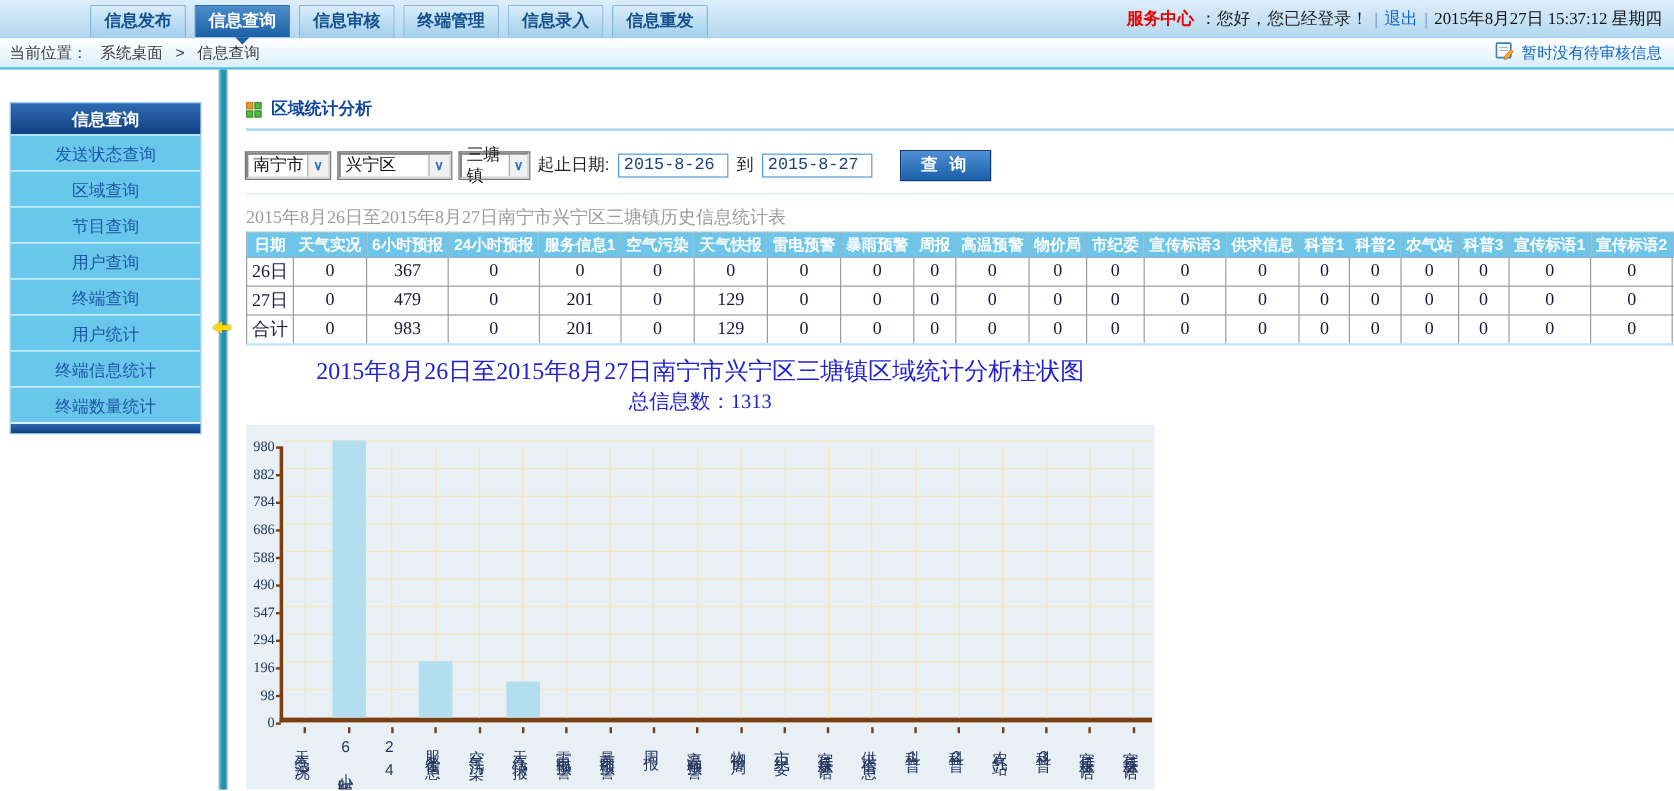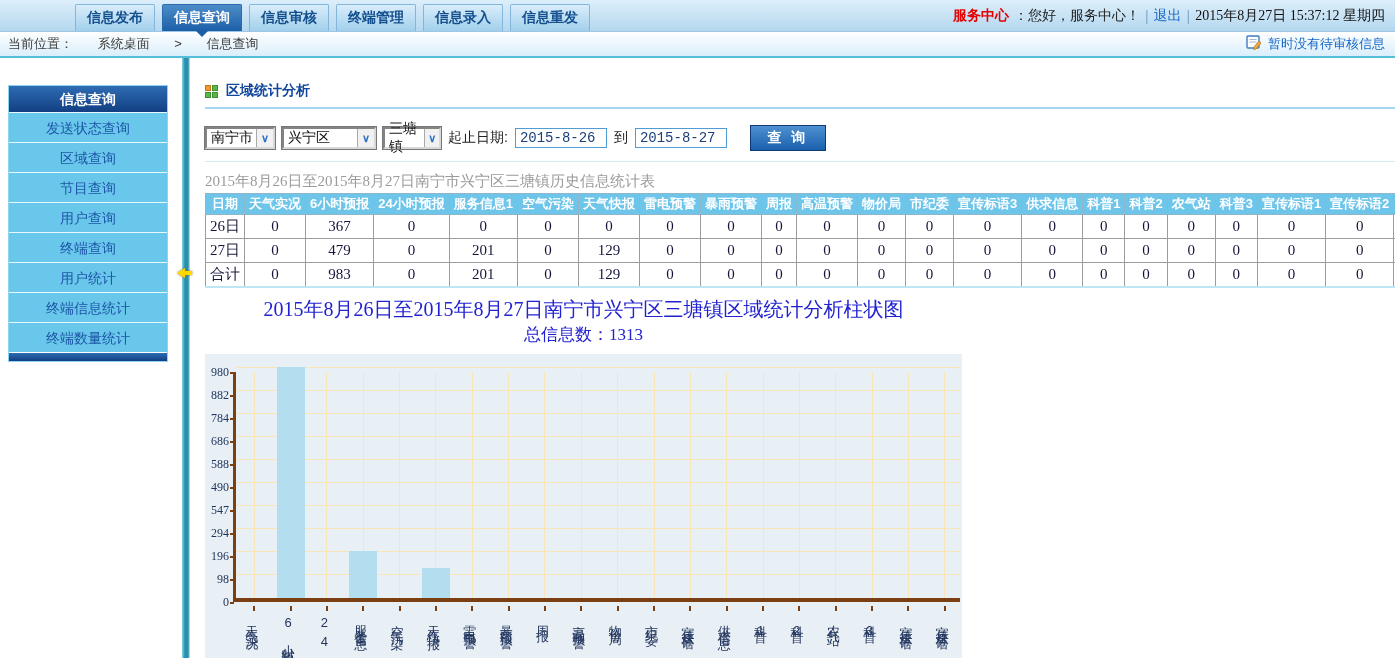--- a/index.html
+++ b/index.html
@@ -23,21 +23,21 @@
   .svc { color:#e60000; font-weight:bold; }
   .greet { color:#222; }
   .sep { color:#7fa9cc; }
   .logout { color:#1566c8; text-decoration:none; cursor:pointer; }
   .datetime { color:#111; font-family:"Liberation Serif", serif; }
 
   
   .crumb-row { height:26px; background:linear-gradient(#ffffff,#d9eefb);
          border-bottom:2px solid #55bedd; display:flex; align-items:center;
          justify-content:space-between; padding:0 10px 0 8px; font-size:13px; color:#3c3c3c; }
-  .crumb-left a { color:#3c3c3c; text-decoration:none; cursor:pointer; margin:0 21px; }
+  .crumb-left a { color:#3c3c3c; text-decoration:none; cursor:pointer; margin:0 7px; }
   .crumb-sep { color:#3c3c3c; }
   .crumb-right { display:flex; align-items:center; gap:6px; }
   .crumb-right a { color:#1566c8; text-decoration:none; cursor:pointer; }
 
   
   .content { display:flex; height:600px; }
   .left-col { width:182px; }
   .sidebar { margin:27px 0 0 8px; width:160px; border:1px solid #8ed4f0; }
   .sb-header { height:26px; line-height:26px; text-align:center; color:#fff;
          font-size:14px; font-weight:bold; background:linear-gradient(#2e6cb4,#123f82); }
@@ -111,21 +111,21 @@
     <div class="tabs" id="tabs">
         <div class="tab">信息发布</div>
         <div class="tab active">信息查询</div>
         <div class="tab">信息审核</div>
         <div class="tab">终端管理</div>
         <div class="tab">信息录入</div>
         <div class="tab">信息重发</div>
       </div>
     <div class="topbar-right">
       <span class="svc">服务中心</span>
-      <span class="greet">：您好，服务中心！</span>
+      <span class="greet">：您好，您已经登录！</span>
       <span class="sep">|</span>
       <a class="logout">退出</a>
       <span class="sep">|</span>
       <span class="datetime">2015年8月27日  15:37:12  星期四</span>
     </div>
   </div>
 
   <div class="crumb-row">
     <div class="crumb-left">
       <span>当前位置：</span>

